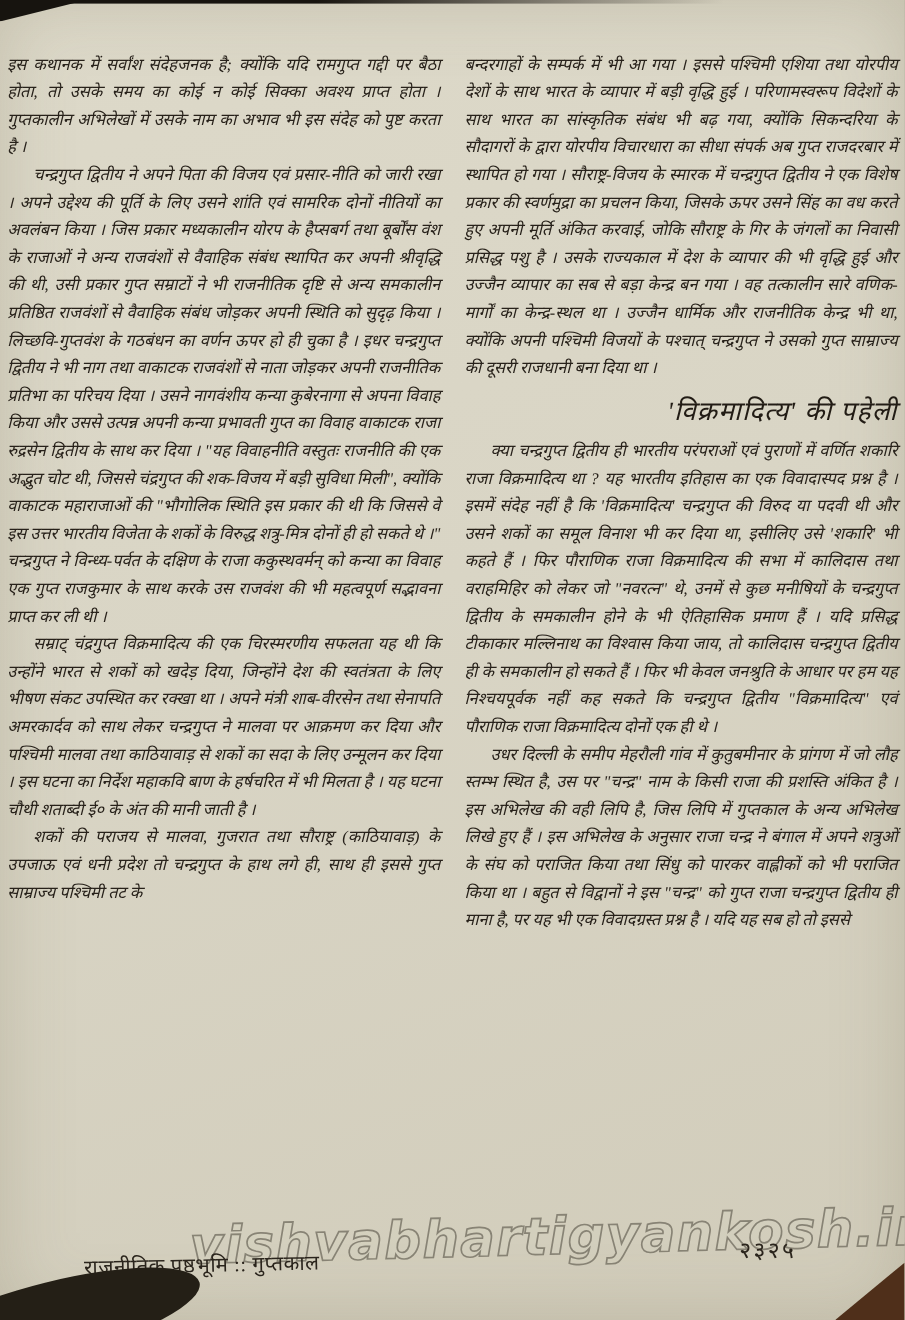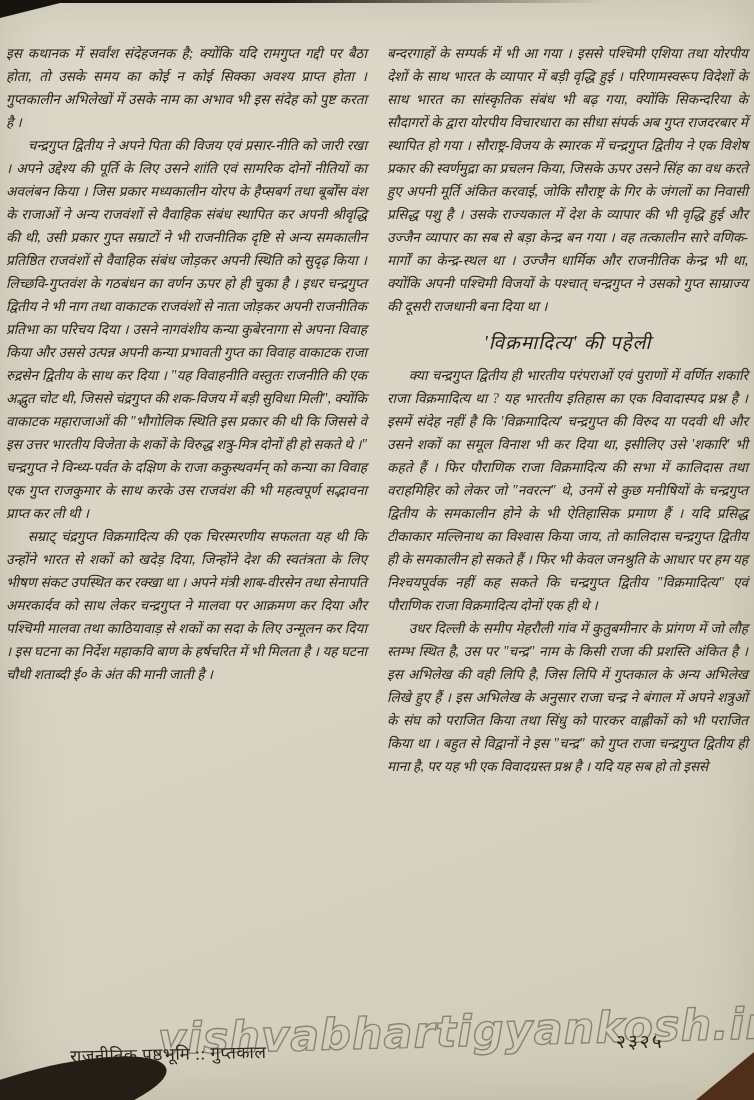--- a/index.html
+++ b/index.html
@@ -30,21 +30,21 @@
   .col{
     width:50%;
     font-size:13.6px;line-height:23px;
     text-align:justify;
     color:#27211a;
     font-style:italic;
   }
   .col p{margin:0;}
   .col p.indent{text-indent:1.6em;}
   .col-heading{
-    text-align:center;font-size:19px;font-weight:500;
+    text-align:right;font-size:22px;font-weight:500;
     margin:13px 0 10px 0;letter-spacing:1px;color:#221c15;
   }
   .watermark{
     position:absolute;left:158px;top:1006px;
     font-family:"DejaVu Sans",sans-serif;
     font-size:43px;font-style:italic;font-weight:bold;
     letter-spacing:1px;white-space:nowrap;
     color:rgba(217,213,197,0.15);
     -webkit-text-stroke:1.4px rgba(96,91,78,0.65);
     transform:rotate(-1.5deg);
@@ -67,20 +67,21 @@
 
   <div class="top-edge"></div>
   <div class="corner-top-left"></div>
 
   <div class="columns">
 
     <div class="col">
       <p>इस कथानक में सर्वांश संदेहजनक है; क्योंकि यदि रामगुप्त गद्दी पर बैठा होता, तो उसके समय का कोई न कोई सिक्का अवश्य प्राप्त होता । गुप्तकालीन अभिलेखों में उसके नाम का अभाव भी इस संदेह को पुष्ट करता है ।</p>
       <p class="indent">चन्द्रगुप्त द्वितीय ने अपने पिता की विजय एवं प्रसार-नीति को जारी रखा । अपने उद्देश्य की पूर्ति के लिए उसने शांति एवं सामरिक दोनों नीतियों का अवलंबन किया । जिस प्रकार मध्यकालीन योरप के हैप्सबर्ग तथा बूर्बोंस वंश के राजाओं ने अन्य राजवंशों से वैवाहिक संबंध स्थापित कर अपनी श्रीवृद्धि की थी, उसी प्रकार गुप्त सम्राटों ने भी राजनीतिक दृष्टि से अन्य समकालीन प्रतिष्ठित राजवंशों से वैवाहिक संबंध जोड़कर अपनी स्थिति को सुदृढ़ किया । लिच्छवि-गुप्तवंश के गठबंधन का वर्णन ऊपर हो ही चुका है । इधर चन्द्रगुप्त द्वितीय ने भी नाग तथा वाकाटक राजवंशों से नाता जोड़कर अपनी राजनीतिक प्रतिभा का परिचय दिया । उसने नागवंशीय कन्या कुबेरनागा से अपना विवाह किया और उससे उत्पन्न अपनी कन्या प्रभावती गुप्त का विवाह वाकाटक राजा रुद्रसेन द्वितीय के साथ कर दिया । "यह विवाहनीति वस्तुतः राजनीति की एक अद्भुत चोट थी, जिससे चंद्रगुप्त की शक-विजय में बड़ी सुविधा मिली", क्योंकि वाकाटक महाराजाओं की "भौगोलिक स्थिति इस प्रकार की थी कि जिससे वे इस उत्तर भारतीय विजेता के शकों के विरुद्ध शत्रु-मित्र दोनों ही हो सकते थे ।" चन्द्रगुप्त ने विन्ध्य-पर्वत के दक्षिण के राजा ककुस्थवर्मन् को कन्या का विवाह एक गुप्त राजकुमार के साथ करके उस राजवंश की भी महत्वपूर्ण सद्भावना प्राप्त कर ली थी ।</p>
       <p class="indent">सम्राट् चंद्रगुप्त विक्रमादित्य की एक चिरस्मरणीय सफलता यह थी कि उन्होंने भारत से शकों को खदेड़ दिया, जिन्होंने देश की स्वतंत्रता के लिए भीषण संकट उपस्थित कर रक्खा था । अपने मंत्री शाब-वीरसेन तथा सेनापति अमरकार्दव को साथ लेकर चन्द्रगुप्त ने मालवा पर आक्रमण कर दिया और पश्चिमी मालवा तथा काठियावाड़ से शकों का सदा के लिए उन्मूलन कर दिया । इस घटना का निर्देश महाकवि बाण के हर्षचरित में भी मिलता है । यह घटना चौथी शताब्दी ई० के अंत की मानी जाती है ।</p>
+      <p class="indent">शकों की पराजय से मालवा, गुजरात तथा सौराष्ट्र (काठियावाड़) के उपजाऊ एवं धनी प्रदेश तो चन्द्रगुप्त के हाथ लगे ही, साथ ही इससे गुप्त साम्राज्य पश्चिमी तट के</p>
     </div>
 
     <div class="col">
       <p>बन्दरगाहों के सम्पर्क में भी आ गया । इससे पश्चिमी एशिया तथा योरपीय देशों के साथ भारत के व्यापार में बड़ी वृद्धि हुई । परिणामस्वरूप विदेशों के साथ भारत का सांस्कृतिक संबंध भी बढ़ गया, क्योंकि सिकन्दरिया के सौदागरों के द्वारा योरपीय विचारधारा का सीधा संपर्क अब गुप्त राजदरबार में स्थापित हो गया । सौराष्ट्र-विजय के स्मारक में चन्द्रगुप्त द्वितीय ने एक विशेष प्रकार की स्वर्णमुद्रा का प्रचलन किया, जिसके ऊपर उसने सिंह का वध करते हुए अपनी मूर्ति अंकित करवाई, जोकि सौराष्ट्र के गिर के जंगलों का निवासी प्रसिद्ध पशु है । उसके राज्यकाल में देश के व्यापार की भी वृद्धि हुई और उज्जैन व्यापार का सब से बड़ा केन्द्र बन गया । वह तत्कालीन सारे वणिक-मार्गों का केन्द्र-स्थल था । उज्जैन धार्मिक और राजनीतिक केन्द्र भी था, क्योंकि अपनी पश्चिमी विजयों के पश्चात् चन्द्रगुप्त ने उसको गुप्त साम्राज्य की दूसरी राजधानी बना दिया था ।</p>
       <div class="col-heading">'विक्रमादित्य' की पहेली</div>
       <p class="indent">क्या चन्द्रगुप्त द्वितीय ही भारतीय परंपराओं एवं पुराणों में वर्णित शकारि राजा विक्रमादित्य था ? यह भारतीय इतिहास का एक विवादास्पद प्रश्न है । इसमें संदेह नहीं है कि 'विक्रमादित्य' चन्द्रगुप्त की विरुद या पदवी थी और उसने शकों का समूल विनाश भी कर दिया था, इसीलिए उसे 'शकारि' भी कहते हैं । फिर पौराणिक राजा विक्रमादित्य की सभा में कालिदास तथा वराहमिहिर को लेकर जो "नवरत्न" थे, उनमें से कुछ मनीषियों के चन्द्रगुप्त द्वितीय के समकालीन होने के भी ऐतिहासिक प्रमाण हैं । यदि प्रसिद्ध टीकाकार मल्लिनाथ का विश्वास किया जाय, तो कालिदास चन्द्रगुप्त द्वितीय ही के समकालीन हो सकते हैं । फिर भी केवल जनश्रुति के आधार पर हम यह निश्चयपूर्वक नहीं कह सकते कि चन्द्रगुप्त द्वितीय "विक्रमादित्य" एवं पौराणिक राजा विक्रमादित्य दोनों एक ही थे ।</p>
       <p class="indent">उधर दिल्ली के समीप मेहरौली गांव में कुतुबमीनार के प्रांगण में जो लौह स्तम्भ स्थित है, उस पर "चन्द्र" नाम के किसी राजा की प्रशस्ति अंकित है । इस अभिलेख की वही लिपि है, जिस लिपि में गुप्तकाल के अन्य अभिलेख लिखे हुए हैं । इस अभिलेख के अनुसार राजा चन्द्र ने बंगाल में अपने शत्रुओं के संघ को पराजित किया तथा सिंधु को पारकर वाह्लीकों को भी पराजित किया था । बहुत से विद्वानों ने इस "चन्द्र" को गुप्त राजा चन्द्रगुप्त द्वितीय ही माना है, पर यह भी एक विवादग्रस्त प्रश्न है । यदि यह सब हो तो इससे</p>
     </div>
 
   </div>

